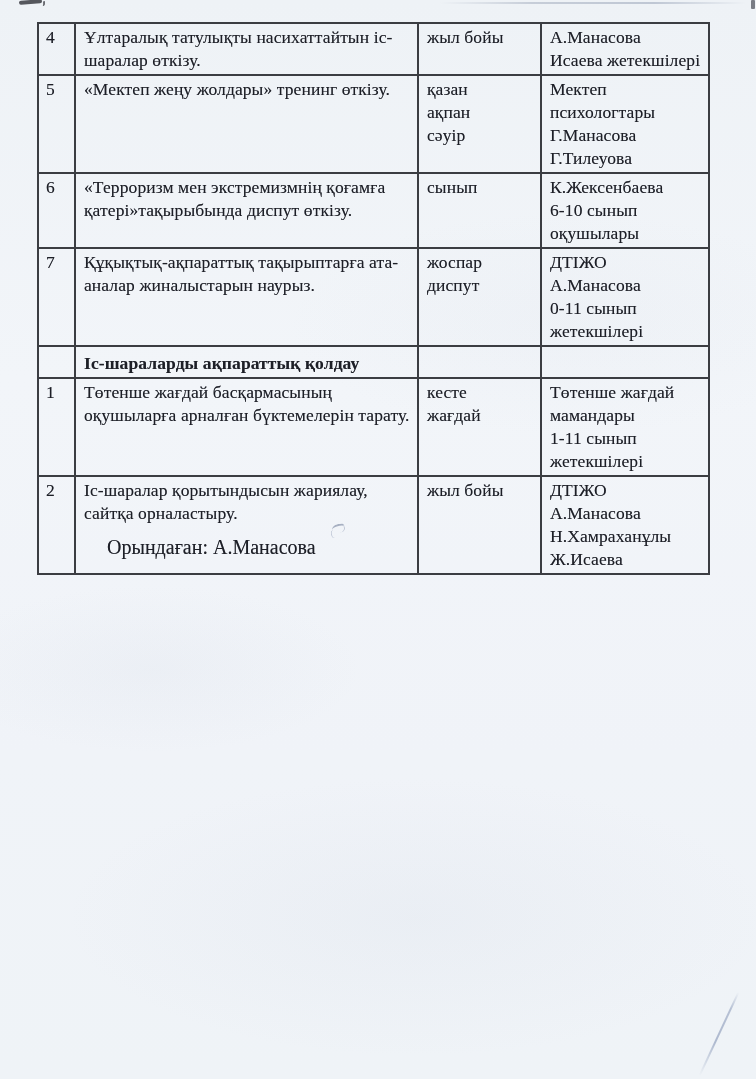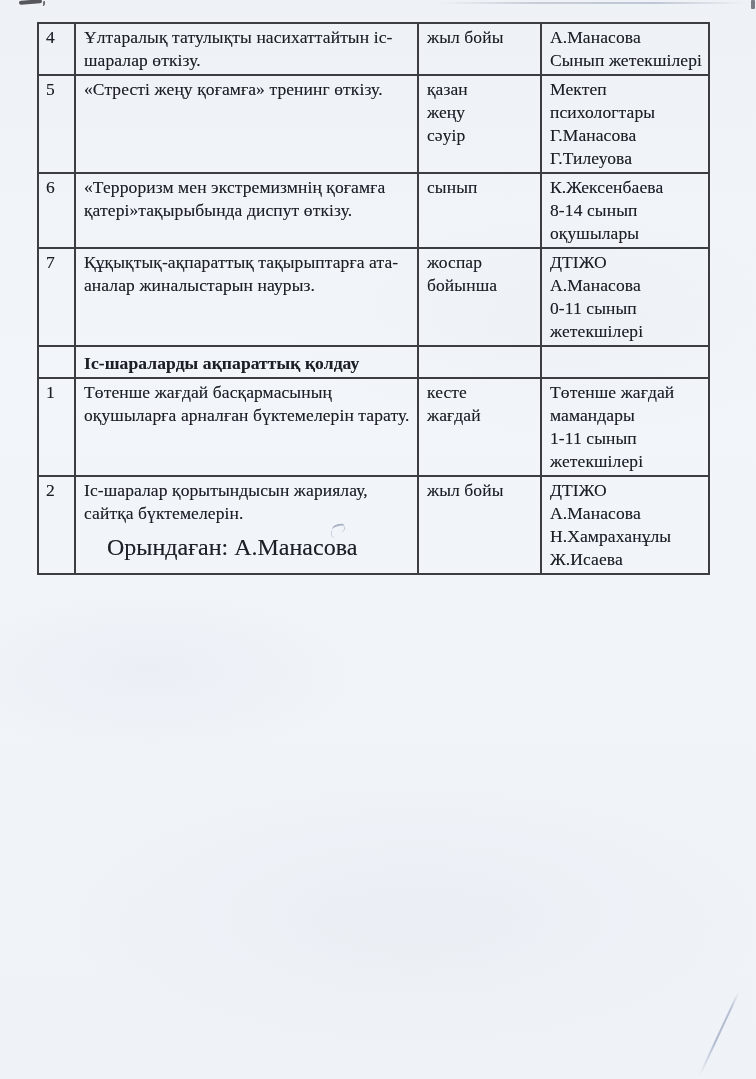--- a/index.html
+++ b/index.html
@@ -42,21 +42,21 @@
   .doc-table tr:nth-child(2){height:96px;}
   .doc-table tr:nth-child(3){height:61px;}
   .doc-table tr:nth-child(4){height:62px;}
   .doc-table tr:nth-child(5){height:27px;}
   .doc-table tr:nth-child(6){height:96px;}
   .doc-table tr:nth-child(7){height:61px;}
   tr.section-row td.c-task{font-weight:bold;padding-top:5px;}
 
   .footer-line{
     position:absolute;left:107px;top:535px;
-    font-size:24px;line-height:24px;
+    font-size:20px;line-height:24px;
     text-shadow:0 0 .6px rgba(25,27,36,.45);
   }
 
   
   .artifact-topleft{
     position:absolute;left:19px;top:0;width:23px;height:4px;
     background:#55575d;border-radius:2px;transform:rotate(-4deg);
   }
   .artifact-topleft::after{
     content:"";position:absolute;left:20px;top:2px;width:4px;height:5px;
@@ -100,46 +100,46 @@
       <col style="width:343px">
       <col style="width:123px">
       <col style="width:168px">
     </colgroup>
     <tbody>
       <tr>
         <td class="c-num">4</td>
         <td class="c-task">Ұлтаралық татулықты насихаттайтын іс-шаралар өткізу.</td>
         <td class="c-date">жыл бойы</td>
         <td class="c-resp">А.Манасова
-Сынып жетекшілері</td>
+Исаева жетекшілері</td>
       </tr>
       <tr>
         <td class="c-num">5</td>
-        <td class="c-task">«Стресті жеңу қоғамға» тренинг өткізу.</td>
+        <td class="c-task">«Мектеп жеңу жолдары» тренинг өткізу.</td>
         <td class="c-date">қазан
-жеңу
+ақпан
 сәуір</td>
         <td class="c-resp">Мектеп
 психологтары
 Г.Манасова
 Г.Тилеуова</td>
       </tr>
       <tr>
         <td class="c-num">6</td>
         <td class="c-task">«Терроризм мен экстремизмнің қоғамға қатері»тақырыбында диспут өткізу.</td>
         <td class="c-date">сынып</td>
         <td class="c-resp">К.Жексенбаева
-8-14 сынып
+6-10 сынып
 оқушылары</td>
       </tr>
       <tr>
         <td class="c-num">7</td>
         <td class="c-task">Құқықтық-ақпараттық тақырыптарға ата-аналар жиналыстарын наурыз.</td>
         <td class="c-date">жоспар
-бойынша</td>
+диспут</td>
         <td class="c-resp">ДТІЖО А.Манасова
 0-11 сынып
 жетекшілері</td>
       </tr>
       <tr class="section-row">
         <td class="c-num"></td>
         <td class="c-task">Іс-шараларды ақпараттық қолдау</td>
         <td class="c-date"></td>
         <td class="c-resp"></td>
       </tr>
@@ -148,21 +148,21 @@
         <td class="c-task">Төтенше жағдай басқармасының оқушыларға арналған бүктемелерін тарату.</td>
         <td class="c-date">кесте
 жағдай</td>
         <td class="c-resp">Төтенше жағдай
 мамандары
 1-11 сынып
 жетекшілері</td>
       </tr>
       <tr>
         <td class="c-num">2</td>
-        <td class="c-task">Іс-шаралар қорытындысын жариялау, сайтқа бүктемелерін.</td>
+        <td class="c-task">Іс-шаралар қорытындысын жариялау, сайтқа орналастыру.</td>
         <td class="c-date">жыл бойы</td>
         <td class="c-resp">ДТІЖО А.Манасова
 Н.Хамраханұлы
 Ж.Исаева</td>
       </tr>
     </tbody>
   </table>
 
   <div class="footer-line">Орындаған: А.Манасова</div>
 

